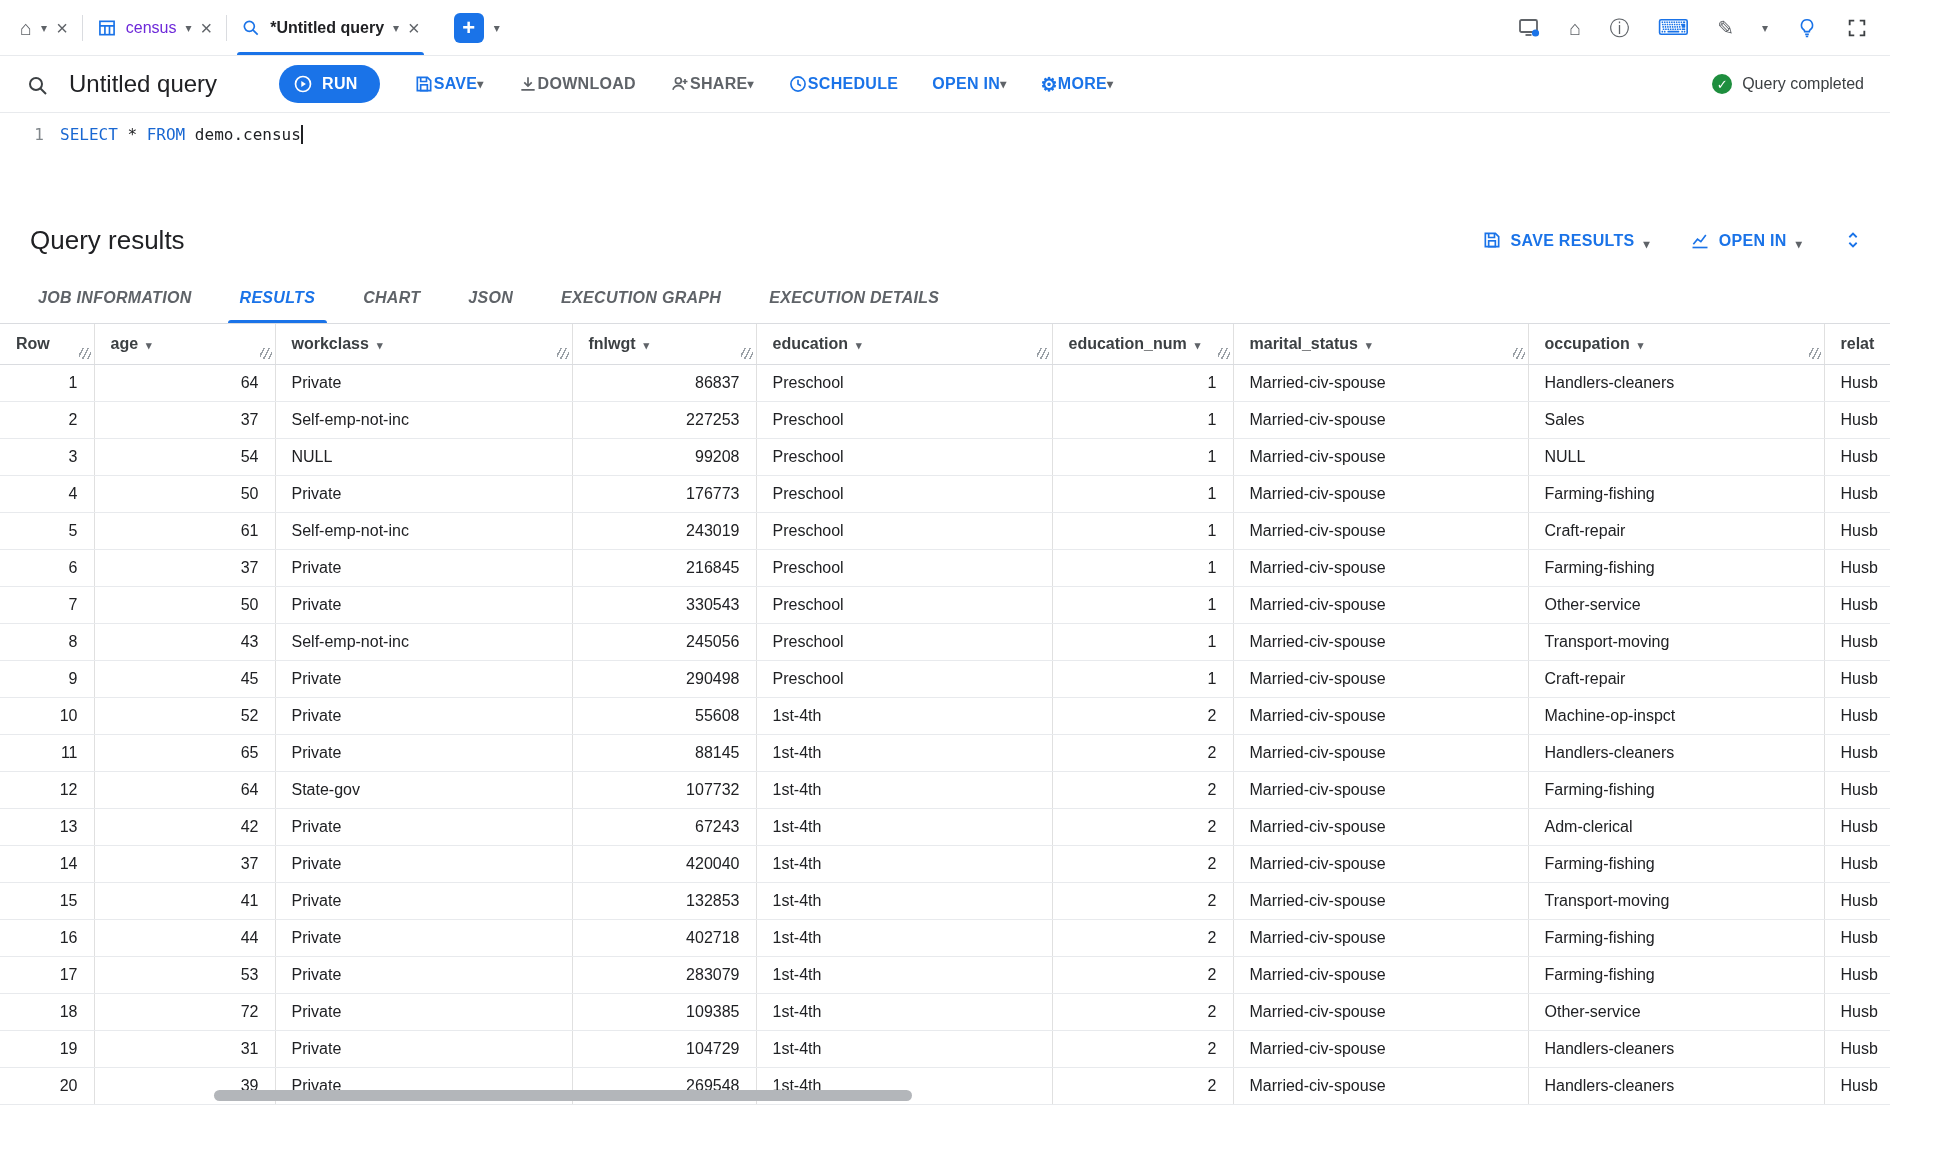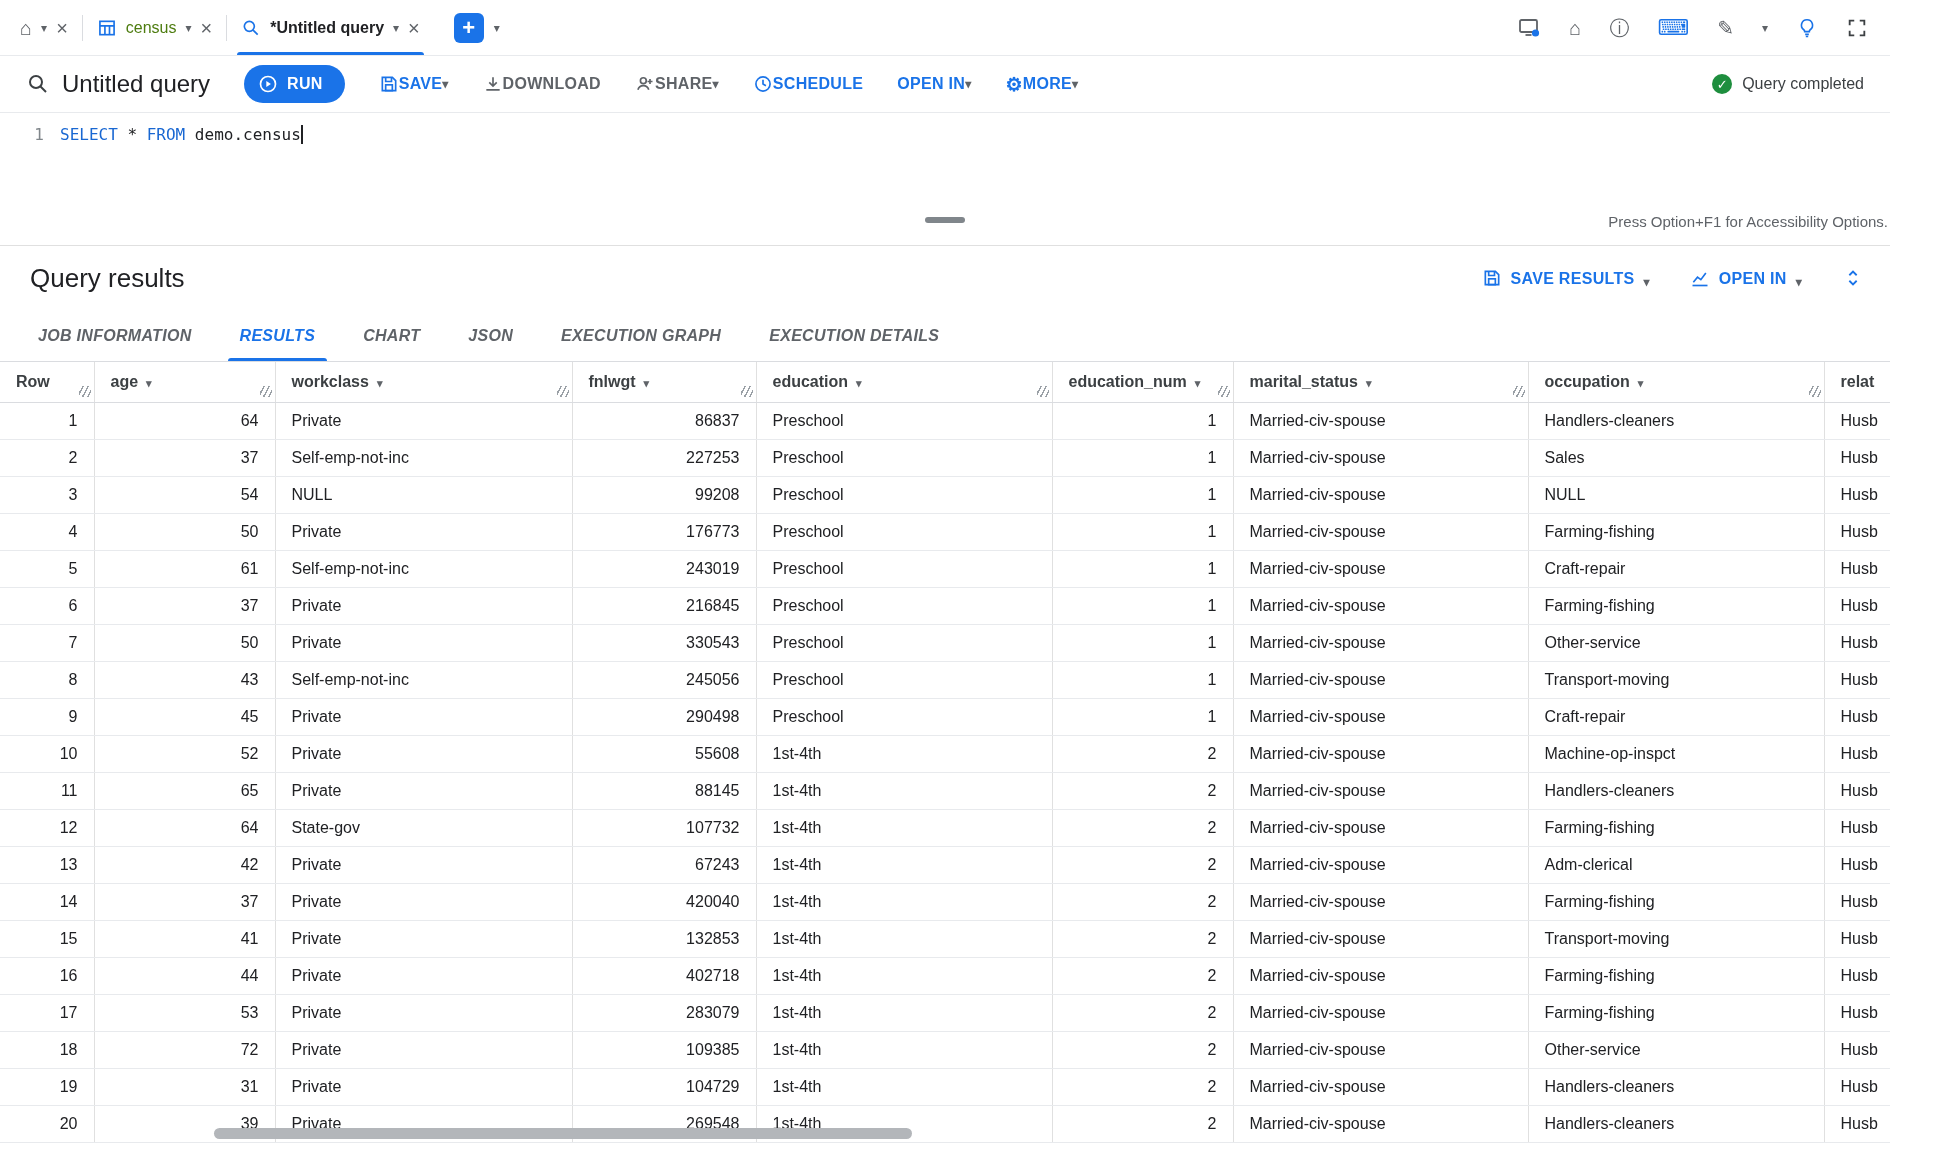--- a/index.html
+++ b/index.html
@@ -8,37 +8,37 @@
     width:1954px; height:1154px; overflow:hidden;
     background:#fff; color:#202124;
     font-family:"Liberation Sans", sans-serif;
   }
   .app { width:1890px; height:1154px; }
 
   
   .tabbar { height:56px; display:flex; align-items:stretch; border-bottom:1px solid #e8eaed; padding-left:6px; }
   .tab { display:flex; align-items:center; gap:9px; padding:0 14px; position:relative; cursor:default; }
   .tab.active::after { content:""; position:absolute; left:10px; right:10px; bottom:0; height:3px; background:#1a73e8; border-radius:3px 3px 0 0; }
-  .tab-label { font-size:16px; color:#4d7c0f; white-space:nowrap; }
+  .tab-label { font-size:16px; color:#6d28d9; white-space:nowrap; }
   .tab.active .tab-label { color:#202124; font-weight:bold; }
   .caret { font-size:12px; color:#5f6368; line-height:1; }
   .close { font-size:20px; color:#5f6368; line-height:1; }
   .vdiv { width:1px; height:26px; background:#dadce0; align-self:center; }
   .newtab { width:30px; height:30px; margin-left:20px; align-self:center; background:#1a73e8; color:#fff;
             border-radius:6px; display:flex; align-items:center; justify-content:center; font-size:22px; font-weight:bold; }
   .newtab-caret { align-self:center; margin-left:10px; }
   .tabbar-right { margin-left:auto; display:flex; align-items:center; gap:28px; padding-right:22px; }
   .gi { line-height:1; }
   .g20gray { font-size:20px; color:#5f6368; }
   .g20blue { font-size:22px; color:#1a73e8; }
   .icon { display:block; }
 
   
   .toolbar { height:56px; display:flex; align-items:center; padding:0 26px; gap:34px; }
-  .toolbar-left { display:flex; align-items:center; gap:12px; }
+  .toolbar-left { display:flex; align-items:flex-end; gap:19px; margin-right:28px; }
   .toolbar-title { font-size:24px; color:#202124; white-space:nowrap; }
   .run-btn { background:#1a73e8; color:#fff; height:38px; padding:0 22px 0 14px; border-radius:19px;
              display:flex; align-items:center; gap:9px; font-size:16px; font-weight:bold; letter-spacing:.3px; cursor:pointer; }
   .btn { display:flex; align-items:center; gap:0; font-size:16px; font-weight:bold; letter-spacing:.3px; cursor:pointer; white-space:nowrap; }
   .btn.blue { color:#1a73e8; }
   .btn.gray { color:#5f6368; }
   .status { margin-left:auto; display:flex; align-items:center; gap:10px; font-size:16px; color:#3c4043; }
   .check-circle { width:20px; height:20px; border-radius:50%; background:#1e8e3e; color:#fff; font-size:13px;
                   display:flex; align-items:center; justify-content:center; }
 
@@ -225,24 +225,20 @@
       <span class="check-circle">✓</span>
       <span>Query completed</span>
     </div>
   </div>
 
   <div class="editor">
     <div class="gutter">1</div>
     <div class="code"><span class="kw">SELECT</span><span class="ident"> * </span><span class="kw">FROM</span><span class="ident"> demo.census</span><span class="cursor"></span></div>
   </div>
 
-  <div class="editor-footer">
-    <div class="drag-handle"></div>
-    <div class="a11y">Press Option+F1 for Accessibility Options.</div>
-  </div>
 
   <div class="results-header">
     <span class="results-title">Query results</span>
     <div class="results-actions">
       <div class="action">
         <svg class="icon" width="20" height="20" viewBox="0 0 24 24" fill="none" stroke="currentColor" stroke-width="2">
             <path d="M4 4h12l4 4v12H4z"></path>
             <path d="M8 4v5h7V4"></path>
             <rect x="8" y="13" width="8" height="7"></rect>
           </svg>

